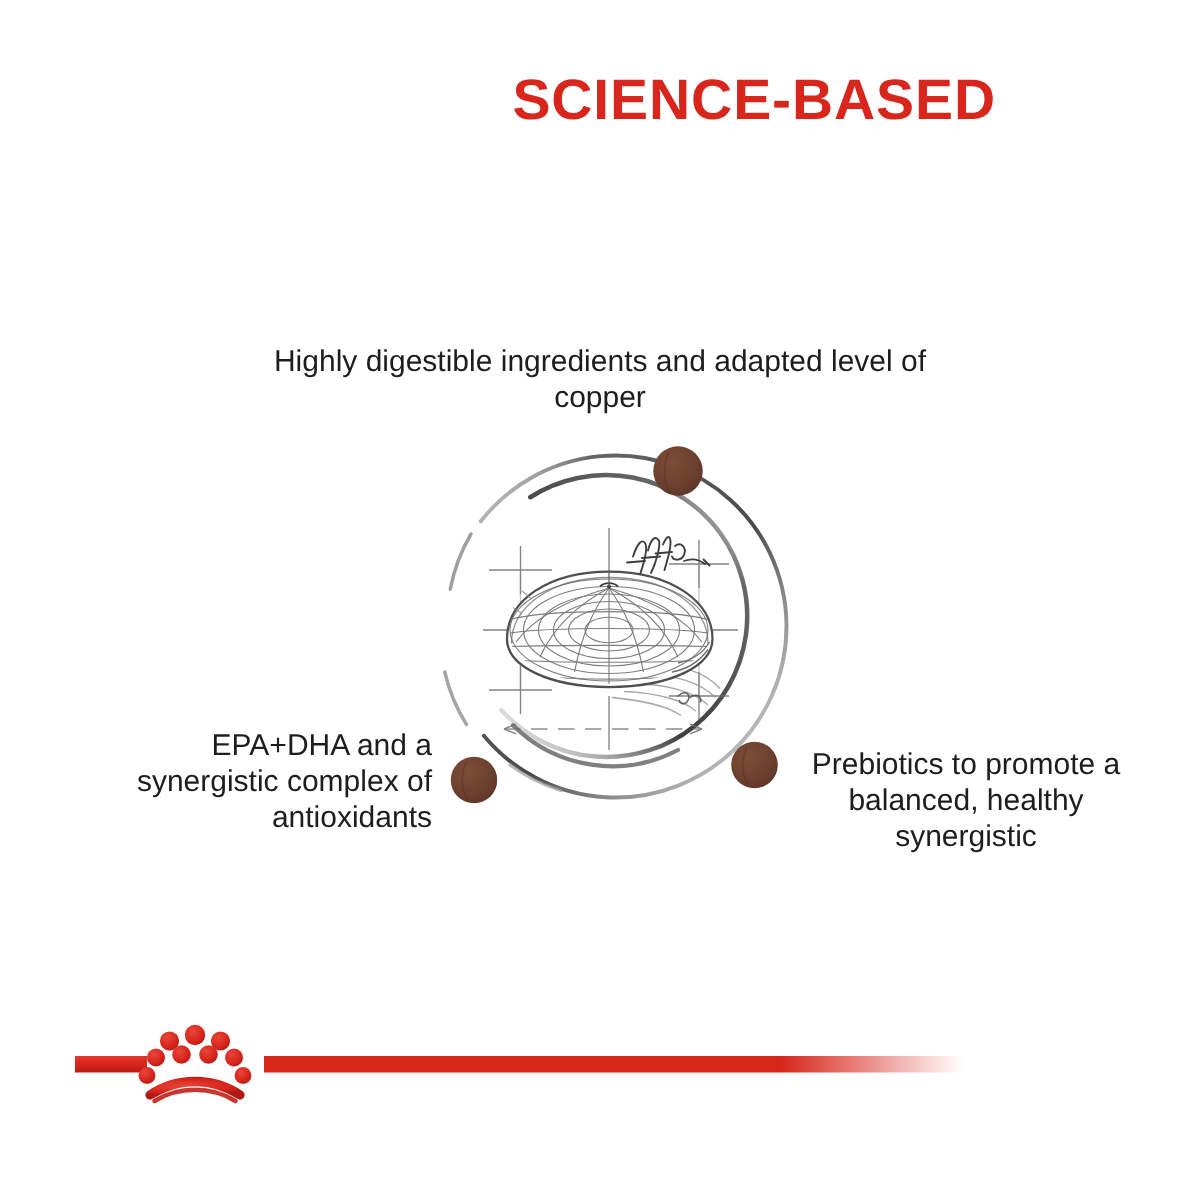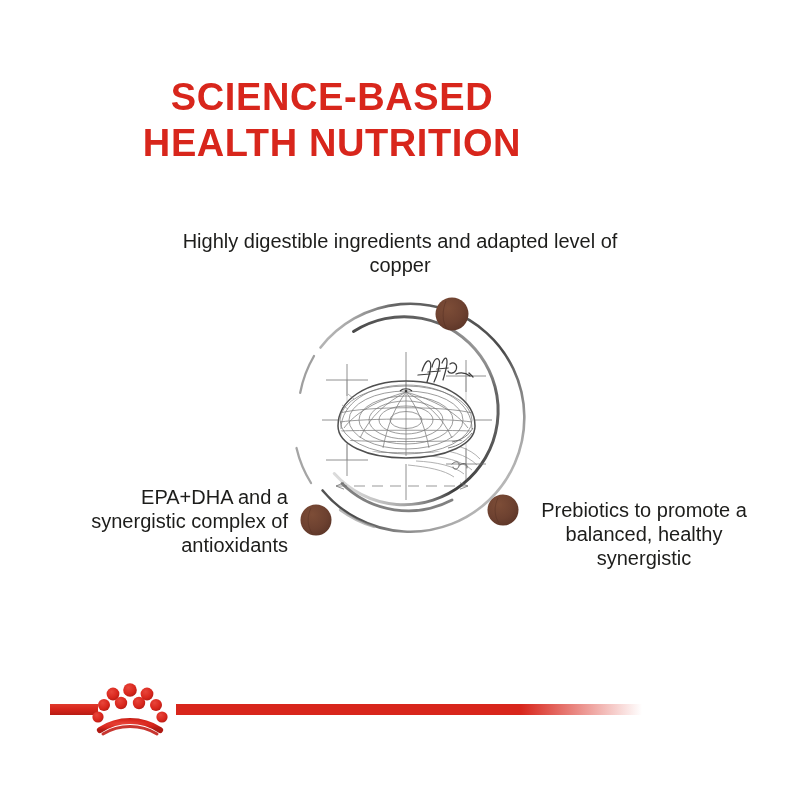--- a/index.html
+++ b/index.html
@@ -12,24 +12,24 @@
     height: 800px;
     position: relative;
     overflow: hidden;
     font-family: "Liberation Sans", sans-serif;
     -webkit-font-smoothing: antialiased;
   }
 
   
   #title-block {
     position: absolute;
-    top: 74px;
+    top: 44px;
     left: 0;
     width: 664px;
-    text-align: center;
+    text-align: right;
   }
   #title-block .title-line {
     display: block;
     color: #d8261c;
     font-weight: bold;
     font-size: 38px;
     line-height: 46px;
     letter-spacing: 0.6px;
   }
 
@@ -78,21 +78,20 @@
     width: 800px;
     height: 70px;
   }
   #brand-bar svg { display: block; }
 </style>
 </head>
 <body>
 
 <div id="title-block">
   <span class="title-line">SCIENCE-BASED</span>
-  <span class="title-line">HEALTH NUTRITION</span>
 </div>
 
 <div class="callout" id="callout-top">Highly digestible ingredients and adapted level of copper</div>
 
 <div class="callout" id="callout-left">EPA+DHA and a synergistic complex of antioxidants</div>
 
 <div class="callout" id="callout-right">Prebiotics to promote a balanced, healthy synergistic</div>
 
 <div id="diagram">
   <svg width="300" height="300" viewBox="0 0 300 300" xmlns="http://www.w3.org/2000/svg">

